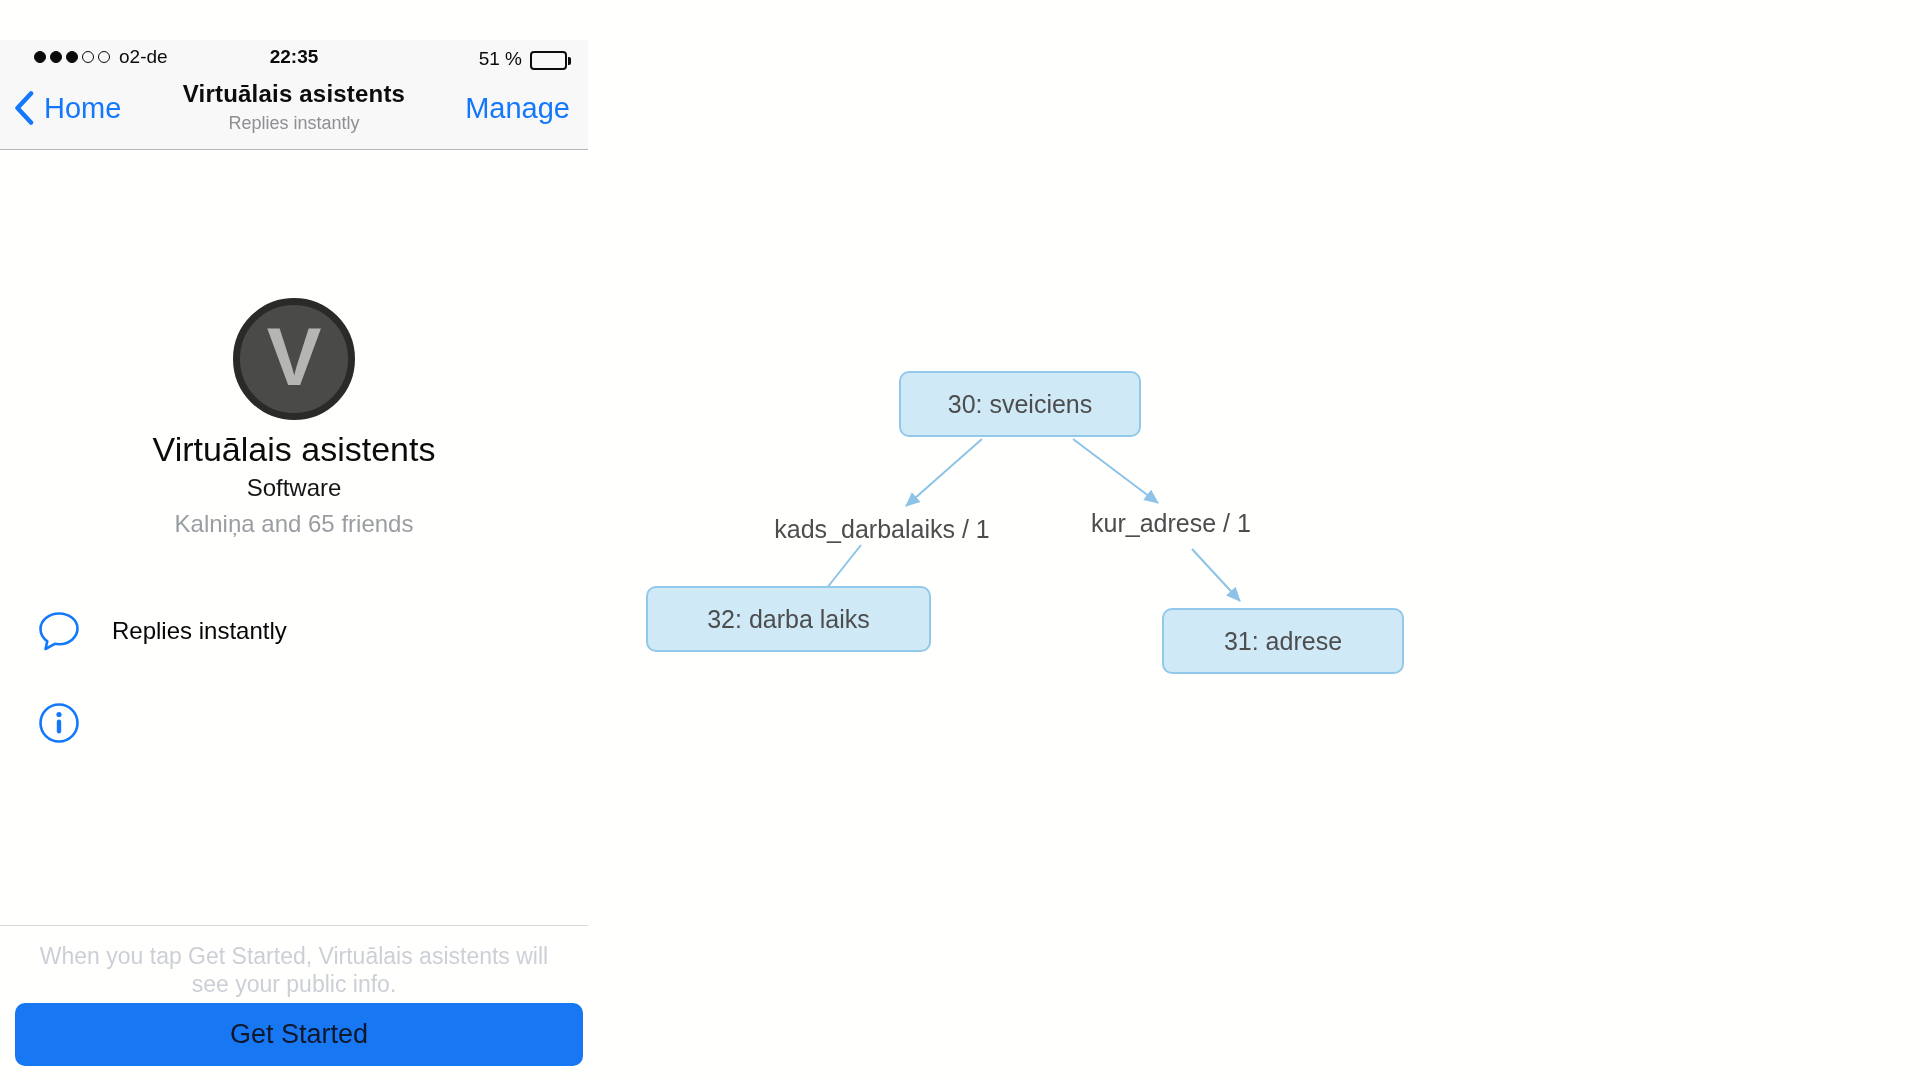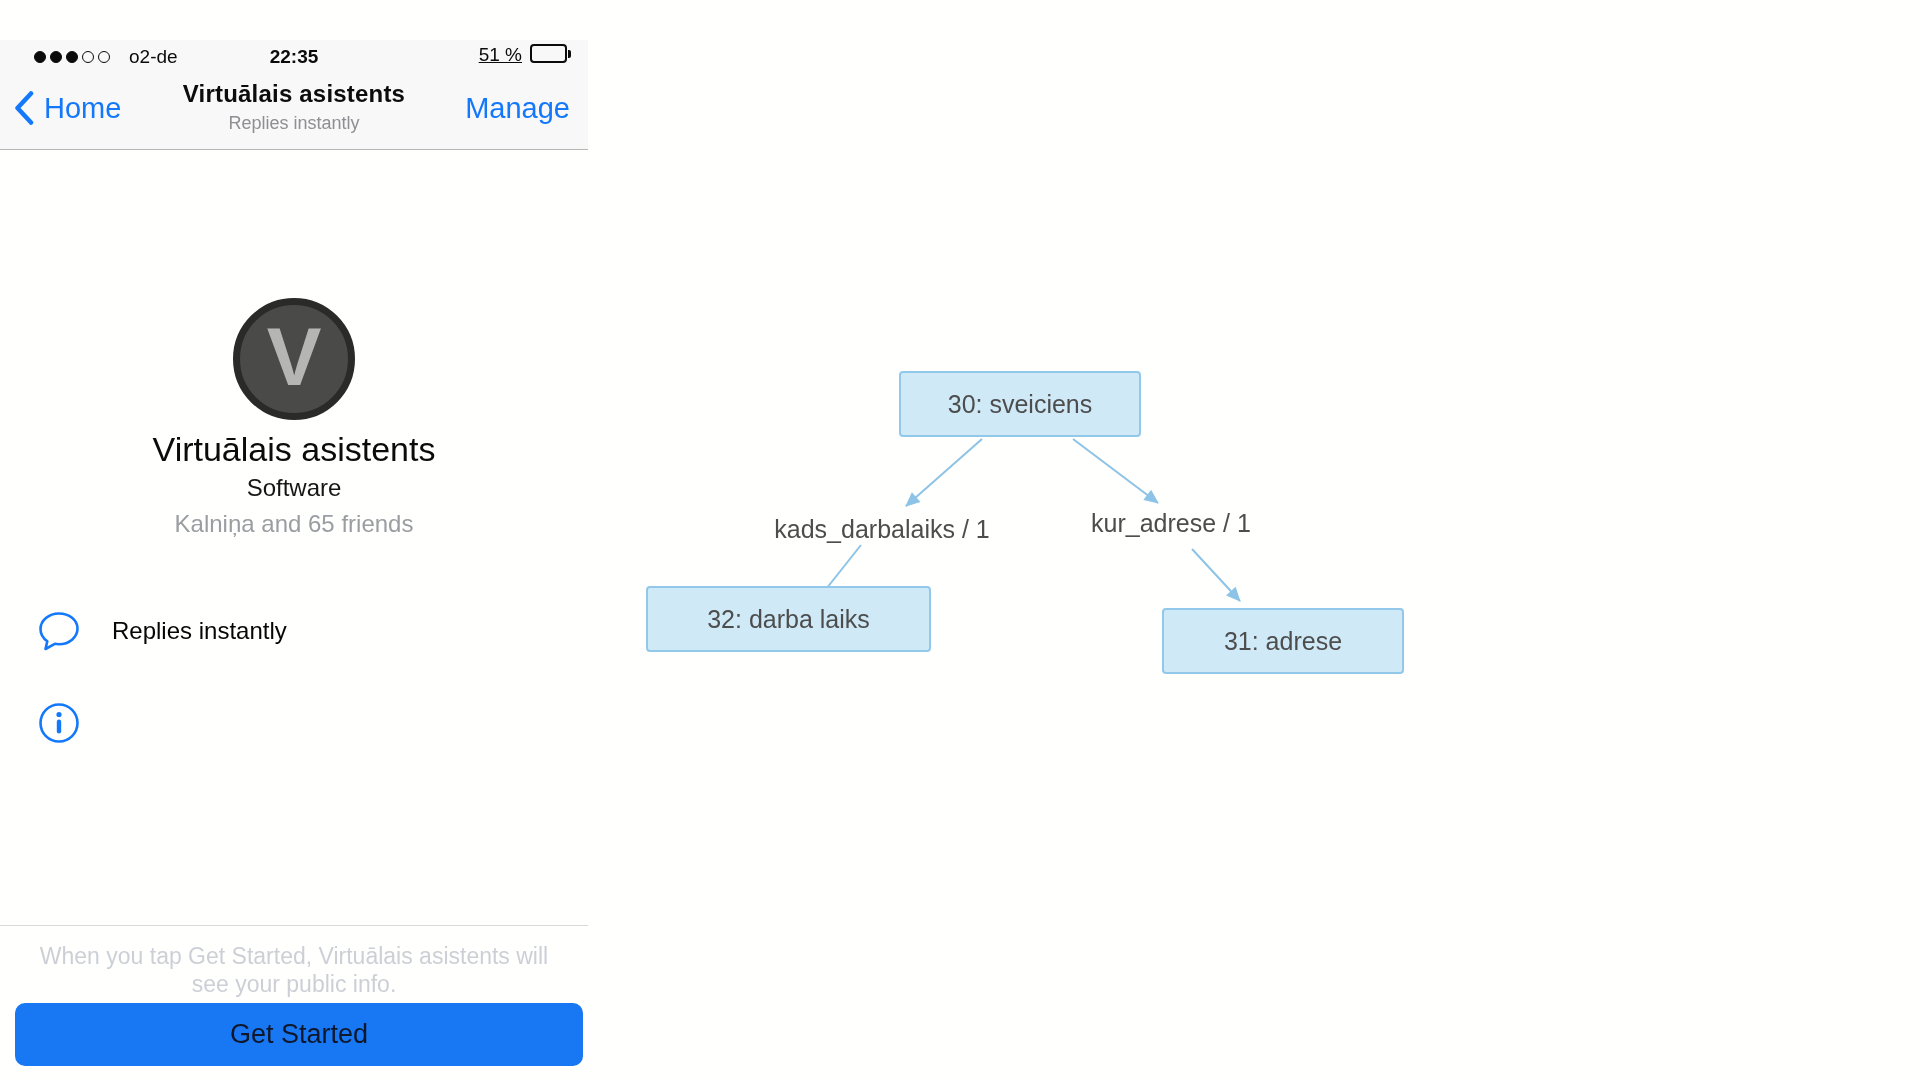--- a/index.html
+++ b/index.html
@@ -11,26 +11,26 @@
   }
   
   .phone{position:absolute;top:0;left:0;width:588px;height:1080px;}
   .top-chrome{
     position:absolute;top:40px;left:0;width:588px;height:109px;
     background:var(--bar-bg,#f8f8f8);
     border-bottom:1px solid var(--bar-border,#b5b5b5);
     box-sizing:content-box;
   }
   .status-bar{position:absolute;top:4px;left:0;right:0;height:26px;font-size:19px;color:#0b0b0b;}
-  .status-left{position:absolute;left:34px;top:0;height:26px;display:flex;align-items:center;gap:19px;}
+  .status-left{position:absolute;left:34px;top:0;height:26px;display:flex;align-items:center;gap:9px;}
   .dots{display:flex;align-items:center;gap:4px;}
   .dot{width:12px;height:12px;border-radius:50%;box-sizing:border-box;border:1.5px solid #0b0b0b;}
   .dot.filled{background:#0b0b0b;border-color:#0b0b0b;}
   .status-time{position:absolute;left:0;right:0;top:2px;text-align:center;font-weight:bold;}
-  .status-right{position:absolute;right:16px;top:0;height:26px;display:flex;align-items:flex-start;gap:8px;text-decoration:underline;}
+  .status-right{position:absolute;right:16px;top:0;height:26px;display:flex;align-items:flex-end;gap:8px;}
   .battery{position:relative;width:37px;height:19px;border:2px solid #0b0b0b;border-radius:4px;box-sizing:border-box;padding:1px;margin-right:5px;}
   .battery-fill{background:#0b0b0b;height:100%;border-radius:1px;}
   .battery-nub{position:absolute;right:-6px;top:50%;transform:translateY(-50%);width:3px;height:8px;background:#0b0b0b;border-radius:0 2px 2px 0;}
   .nav-bar{position:absolute;top:36px;left:0;right:0;height:72px;}
   .nav-back{position:absolute;left:14px;top:14px;height:36px;display:flex;align-items:center;gap:10px;
     color:var(--ios-blue,#1478fb);font-size:29px;cursor:pointer;}
   .nav-center{position:absolute;left:80px;right:80px;top:4px;text-align:center;}
   .nav-title{font-size:24px;font-weight:700;color:#0c0c0c;letter-spacing:.2px;}
   .nav-subtitle{font-size:18px;color:var(--subtitle-gray,#8e8e93);margin-top:5px;}
   .nav-manage{position:absolute;right:18px;top:16px;font-size:29px;color:var(--ios-blue,#1478fb);cursor:pointer;}
@@ -58,21 +58,21 @@
   .get-started{position:absolute;top:1003px;left:15px;width:568px;height:63px;
     background:var(--button-blue,#1877f2);color:#0f172a;font-size:27px;
     font-family:inherit;border:none;border-radius:10px;cursor:pointer;}
   
   .diagram{position:absolute;inset:0;}
   .diagram svg{position:absolute;inset:0;}
   .edge-line{stroke:var(--arrow-blue,#8cc3e6);stroke-width:2;}
   .arrow-head{fill:var(--arrow-blue,#8cc3e6);}
   .flow-node{position:absolute;box-sizing:border-box;display:flex;align-items:center;justify-content:center;
     background:var(--node-fill,#cfe9f7);border:2px solid var(--node-border,#92c8e9);
-    border-radius:4px;font-size:25px;color:var(--diagram-text,#4d4d4d);white-space:nowrap;text-align:right;}
+    border-radius:10px;font-size:25px;color:var(--diagram-text,#4d4d4d);white-space:nowrap;text-align:right;}
   .edge-label{position:absolute;transform:translate(-50%,-50%);font-size:25px;
     color:var(--diagram-text,#4d4d4d);white-space:nowrap;}
 </style>
 </head>
 <body>
 
 <div class="phone">
 
   <div class="top-chrome">
     <div class="status-bar">

